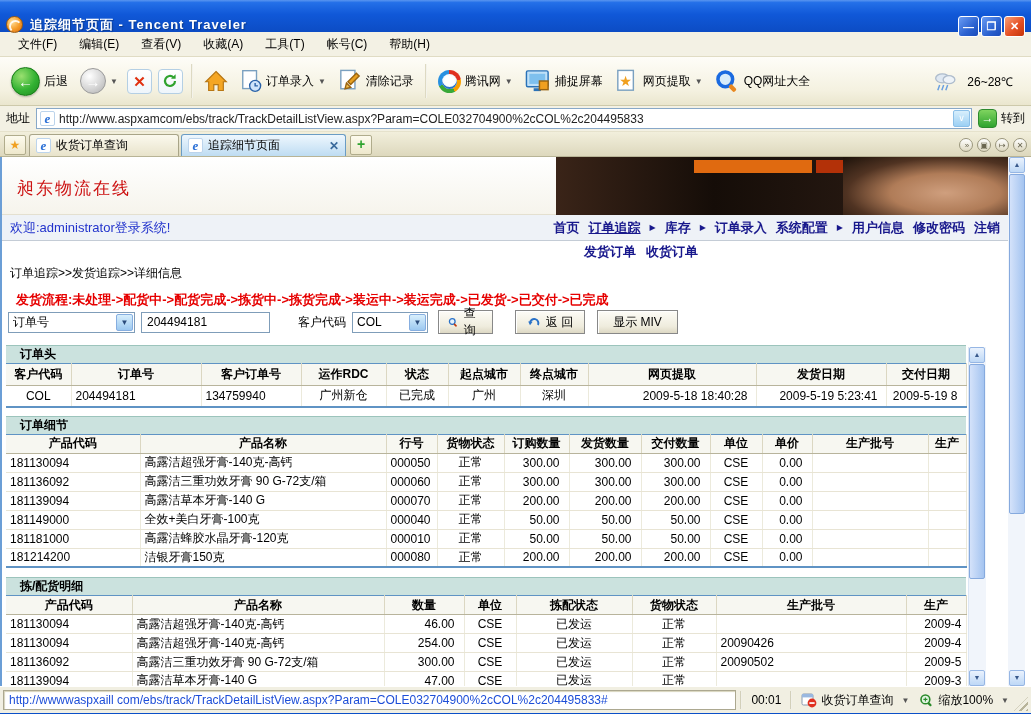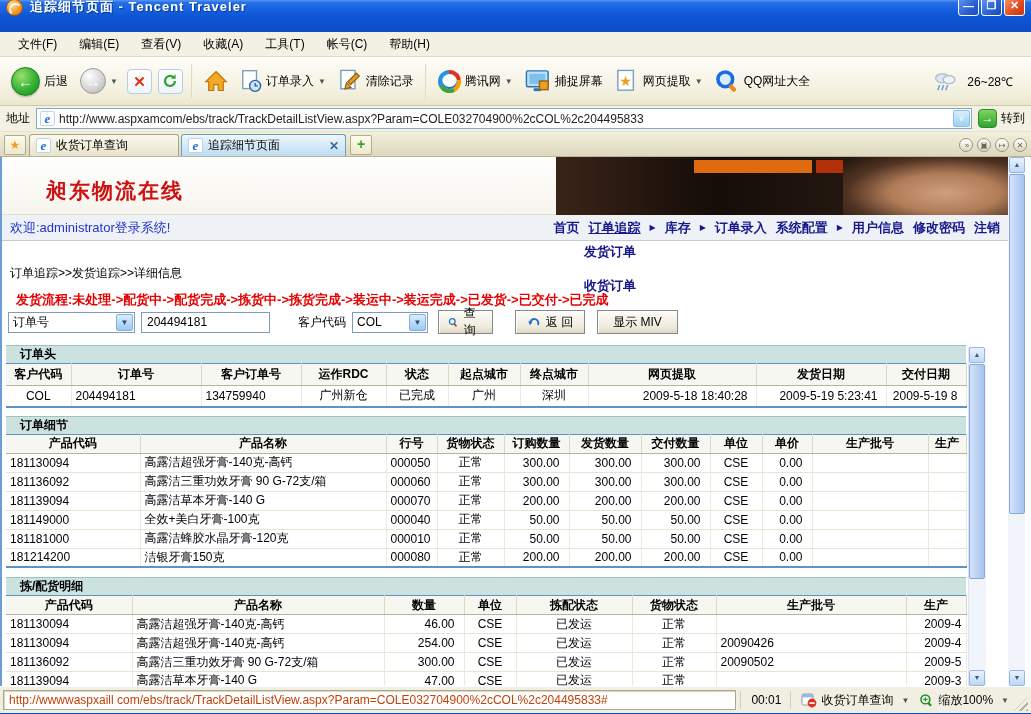--- a/index.html
+++ b/index.html
@@ -1,21 +1,21 @@
 <!DOCTYPE html>
 <html><head>
 <meta charset="utf-8">
 <style>
   * { box-sizing: border-box; margin:0; padding:0; }
   body { font-family: "Liberation Sans", sans-serif; background:#444; }
   .window { width:1031px; height:714px; position:relative;
     background:linear-gradient(180deg,#2a6cd8,#0b50c8); overflow:hidden;
     font-size:12px; color:#000; }
   
-  .titlebar { height:30px; display:flex; align-items:flex-end; padding:16px 6px;
+  .titlebar { height:30px; display:flex; align-items:flex-start; padding:16px 6px;
     background:linear-gradient(180deg,#5a96f0 0%,#2470e8 8%,#1058d8 45%,#0c4cc4 80%,#followup 100%);
     background:linear-gradient(180deg,#5a96f0 0%,#2470e8 8%,#1058d8 45%,#0c4cc4 100%); }
   .app-icon { width:17px; height:17px; border-radius:50%;
     background:radial-gradient(circle at 35% 32%, #ffe09a 0%, #f7a builder 0%, #f59a28 55%, #d86a10 100%);
     background:radial-gradient(circle at 35% 32%, #ffe09a 0%, #f59a28 55%, #d86a10 100%);
     border:1px solid #9a5a10; position:relative; flex:0 0 auto; }
   .app-icon::after { content:""; position:absolute; left:2px; top:3px; width:9px; height:9px;
     border-radius:50%; border:2px solid rgba(255,255,255,.9); border-right-color:transparent; border-bottom-color:transparent; }
   .title-text { color:#fff; font-weight:bold; font-size:13px; margin-left:7px;
     text-shadow:1px 1px 1px #0a3a8c; letter-spacing:1px; flex:1; white-space:nowrap; overflow:hidden;}
@@ -89,37 +89,37 @@
   .tabbar-right { margin-left:auto; display:flex; gap:4px; align-items:center; padding-bottom:4px; }
   .round-sm { width:14px; height:14px; border-radius:50%; border:1px solid #9a967c;
     background:linear-gradient(180deg,#fff,#ddd8c0); color:#6a6650; font-size:8px;
     display:flex; align-items:center; justify-content:center; }
   
   .viewport { height:529px; background:#fff; display:flex; position:relative; }
   .page { width:1008px; height:529px; position:relative; background:#fff;
     border-left:2px solid #6b9ed6; overflow:hidden; }
   .banner { position:absolute; left:0; top:0; width:100%; height:58px;
     background:linear-gradient(180deg,#ffffff,#f6f4ec); border-bottom:1px solid #e4e0d0; }
-  .logo { position:absolute; left:44px; top:20px; color:#cc1111; font-size:21px;
-    font-weight:bold; letter-spacing:2px; }
+  .logo { position:absolute; left:15px; top:20px; color:#cc1111; font-size:17px;
+    font-weight:normal; letter-spacing:2px; }
   .montage { position:absolute; right:0; top:0; width:452px; height:58px;
     background:linear-gradient(90deg,#3a2418,#150d08 35%,#241710 65%,#3c2718); overflow:hidden; }
   .montage .blk1 { position:absolute; left:138px; top:3px; width:118px; height:13px; background:#e06a10; }
   .montage .blk2 { position:absolute; left:260px; top:3px; width:58px; height:13px; background:#b33108; }
   .montage .face { position:absolute; right:0; top:0; width:165px; height:58px;
     background:radial-gradient(ellipse at 62% 62%, #cf9f7e 0%, #b07c58 38%, #503322 68%, #1c120a 100%); }
   .welcome-row { position:absolute; left:0; top:58px; width:100%; height:26px;
     background:#eef2f7; border-bottom:1px solid #c4ccd6; display:flex; align-items:center;
     justify-content:space-between; padding:0 8px; }
   .welcome-text { color:#2233cc; font-size:13px; }
   .main-nav { display:flex; align-items:center; gap:9px; }
   .nav-link { color:#18188c; font-size:13px; font-weight:bold; text-decoration:none; white-space:nowrap; }
   .nav-link.current { text-decoration:underline; }
   .nav-arrow { color:#18188c; font-size:8px; }
-  .subnav { position:absolute; left:582px; top:86px; display:flex; flex-direction:column; gap:16px; }
+  .subnav { position:absolute; left:582px; top:86px; display:flex; flex-direction:row; gap:10px; }
   .subnav-link { color:#18188c; font-size:13px; font-weight:bold; text-decoration:none; }
   .breadcrumb { position:absolute; left:8px; top:108px; font-size:12px; }
   .flow-text { position:absolute; left:14px; top:134px; color:#e60000; font-size:13px; font-weight:bold; }
   
   .form-row { position:absolute; left:0; top:152px; width:100%; height:26px;
     display:flex; align-items:center; }
   .xp-select { height:21px; background:#fff; border:1px solid #7f9db9; display:flex; align-items:center; }
   .xp-select .sel-text { flex:1; padding-left:4px; font-size:12px; white-space:nowrap; overflow:hidden; }
   .xp-select .sel-arrow { width:17px; height:17px; margin:1px; border-radius:2px;
     background:linear-gradient(180deg,#d8effc,#9cc8f0); border:1px solid #86aee0;
@@ -162,21 +162,21 @@
     color:#3a5a8c; font-size:7px; text-align:center; line-height:14px; }
   .vs-thumb { position:absolute; left:1px; width:16px; border-radius:2px;
     background:linear-gradient(90deg,#d4e2fa,#a4c4f0); border:1px solid #86aade; }
   .inner-scroll { left:966px; top:190px; height:339px; }
   .outer-scroll { position:relative; width:17px; height:529px; background:#f1f5fb; flex:0 0 auto; }
   
   .statusbar { height:27px; background:#f1efe2; border-top:1px solid #fff;
     display:flex; align-items:center; padding:2px 3px; gap:0; }
   .sb-url { flex:1; height:20px; background:#fff; border:1px solid #aca890;
     box-shadow:inset 1px 1px 1px #d8d4bc; font-size:12px; padding:2px 5px;
-    white-space:nowrap; overflow:hidden; color:#c2410c; }
+    white-space:nowrap; overflow:hidden; color:#1d4ed8; }
   .sb-sep { width:2px; height:18px; margin:0 4px;
     background:linear-gradient(90deg,#c4c0a4,#fff); }
   .sb-cell { display:flex; align-items:center; gap:4px; font-size:12px; padding:0 5px; white-space:nowrap; }
   .grip { width:14px; height:14px; align-self:flex-end;
     background:repeating-linear-gradient(135deg, transparent 0 3px, #b8b49a 3px 5px); 
     clip-path:polygon(100% 0, 100% 100%, 0 100%); }
   svg { display:block; }
 </style>
 </head>
 <body>

